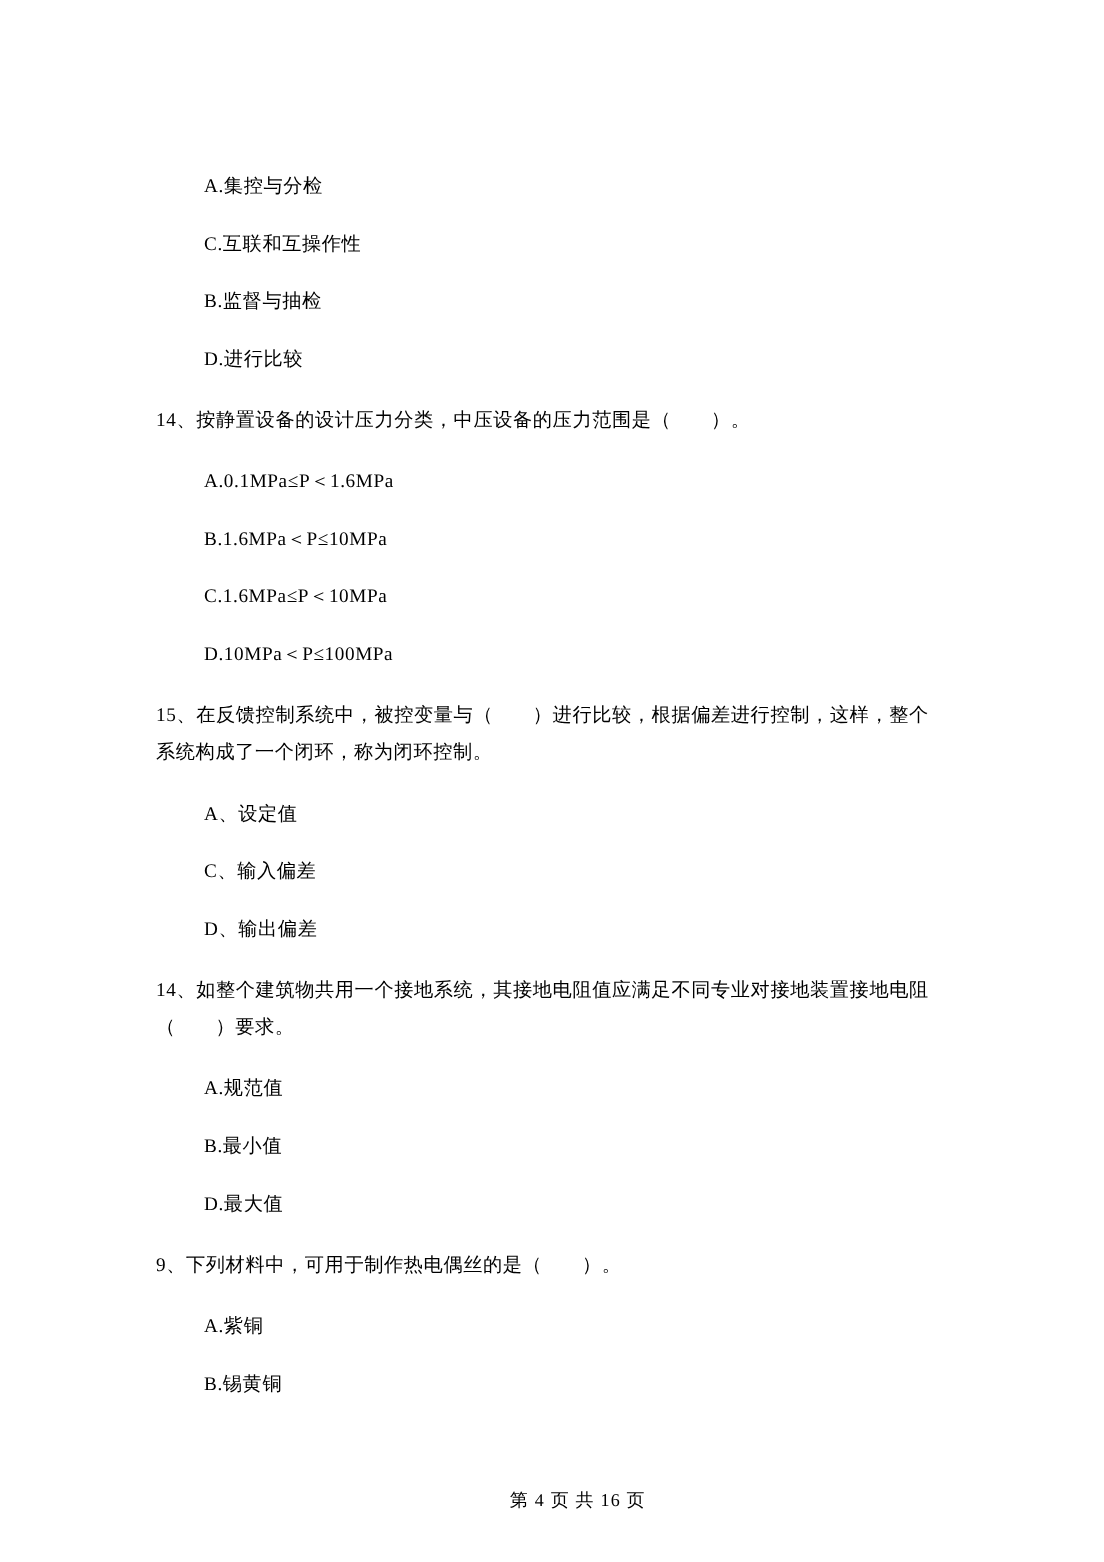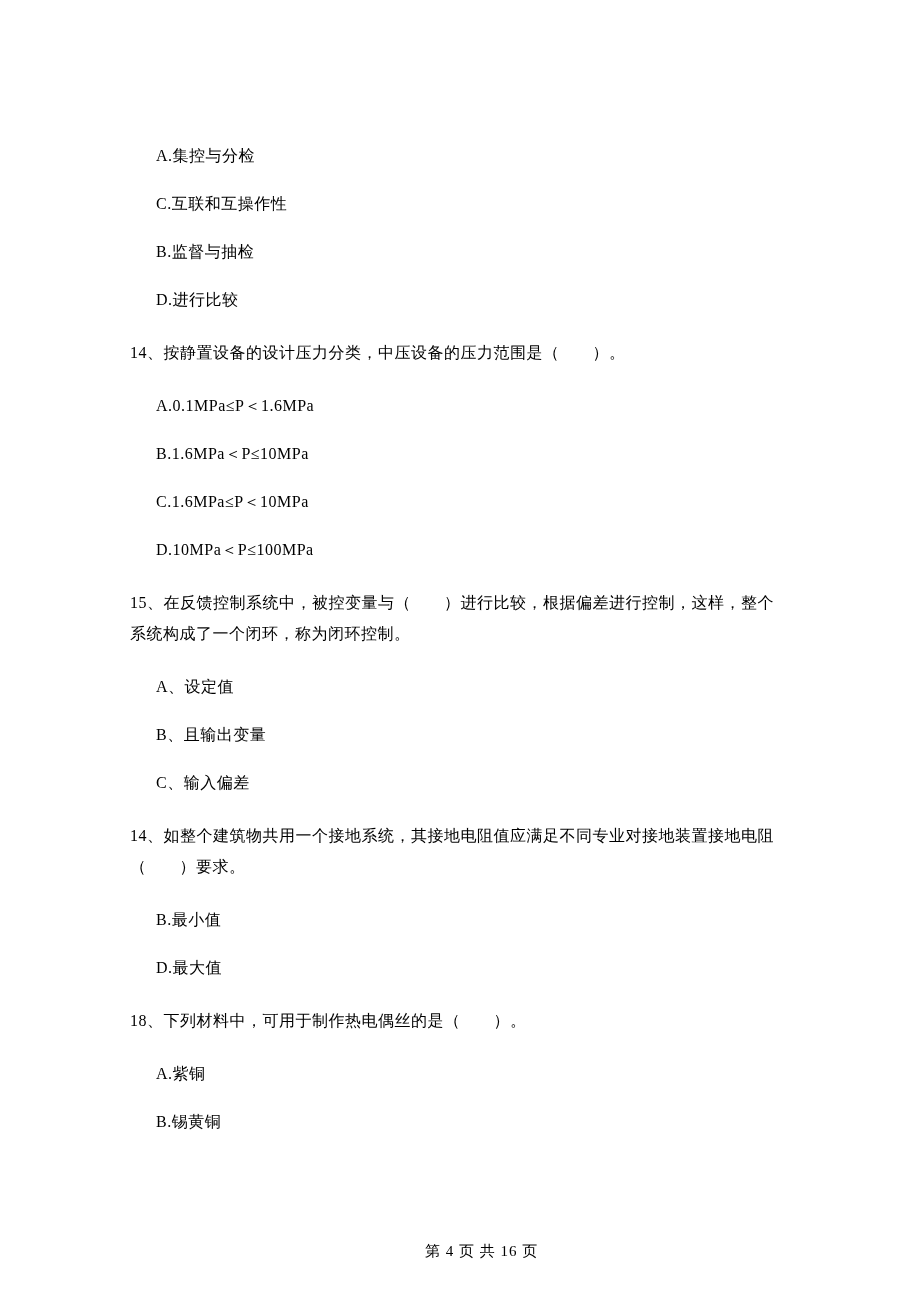--- a/index.html
+++ b/index.html
@@ -10,25 +10,25 @@
     font-family: "SimSun", "宋体", serif;
     font-size: 16px;
     color: #000000;
     line-height: 1.5;
     position: relative;
   }
   .page {
     padding: 120px 130px 60px 130px;
   }
   .option {
-    margin: 24px 0 24px 26px;
+    margin: 24px 0 24px 40px;
     letter-spacing: 0.5px;
   }
   .question {
-    margin: 26px 0;
+    margin: 10px 0;
     letter-spacing: 0.5px;
     line-height: 1.9;
   }
   .footer {
     position: absolute;
     bottom: 40px;
     left: 0;
     right: 0;
     text-align: center;
     font-size: 15px;
@@ -47,26 +47,27 @@
   <div class="option">D.进行比较</div>
 
   <div class="question">14、按静置设备的设计压力分类，中压设备的压力范围是（　　）。</div>
   <div class="option">A.0.1MPa≤P＜1.6MPa</div>
   <div class="option">B.1.6MPa＜P≤10MPa</div>
   <div class="option">C.1.6MPa≤P＜10MPa</div>
   <div class="option">D.10MPa＜P≤100MPa</div>
 
   <div class="question">15、在反馈控制系统中，被控变量与（　　）进行比较，根据偏差进行控制，这样，整个系统构成了一个闭环，称为闭环控制。</div>
   <div class="option">A、设定值</div>
-  <div class="option">B、且输出变量</div>
   <div class="option">C、输入偏差</div>
+  <div class="option">D、输出偏差</div>
 
   <div class="question">14、如整个建筑物共用一个接地系统，其接地电阻值应满足不同专业对接地装置接地电阻（　　）要求。</div>
+  <div class="option">A.规范值</div>
   <div class="option">B.最小值</div>
   <div class="option">D.最大值</div>
 
-  <div class="question">18、下列材料中，可用于制作热电偶丝的是（　　）。</div>
+  <div class="question">9、下列材料中，可用于制作热电偶丝的是（　　）。</div>
   <div class="option">A.紫铜</div>
   <div class="option">B.锡黄铜</div>
 
 </div>
 
 <div class="footer">第 4 页 共 16 页</div>
 
 </body></html>

